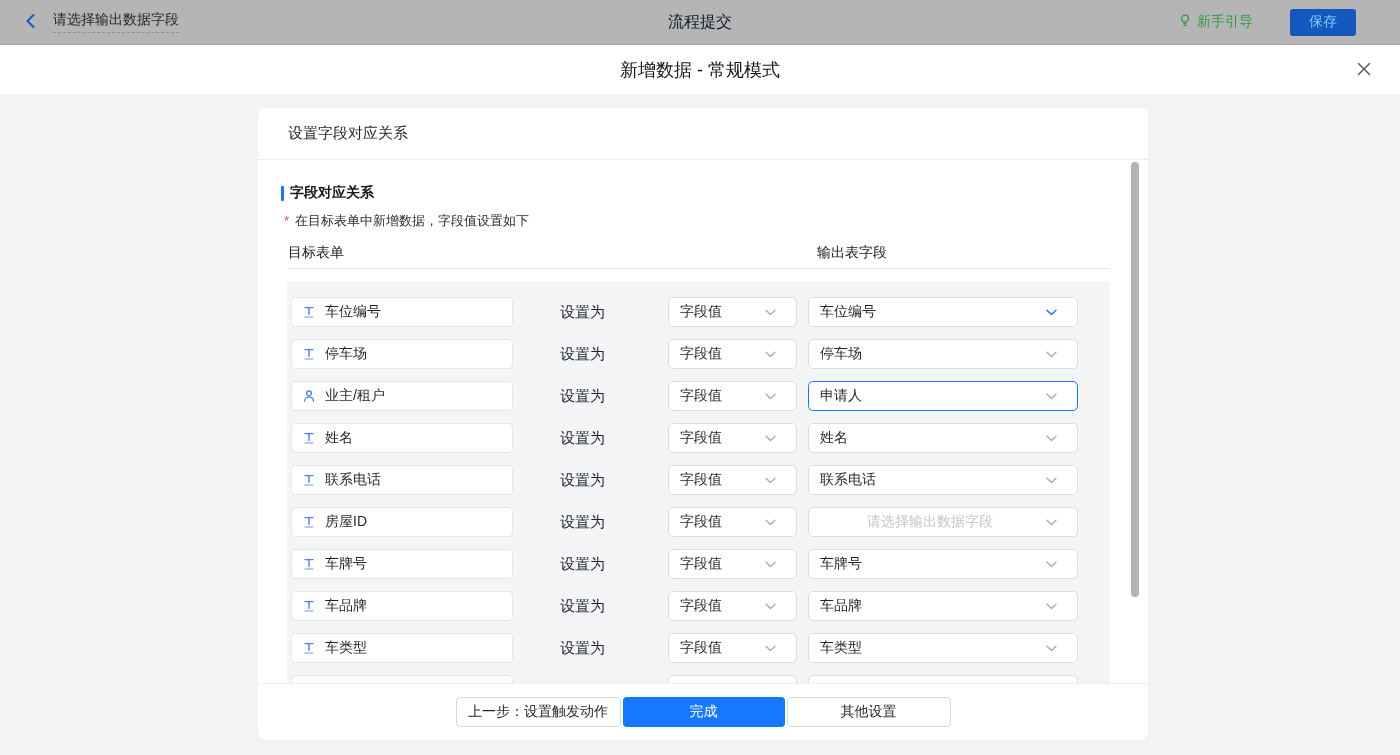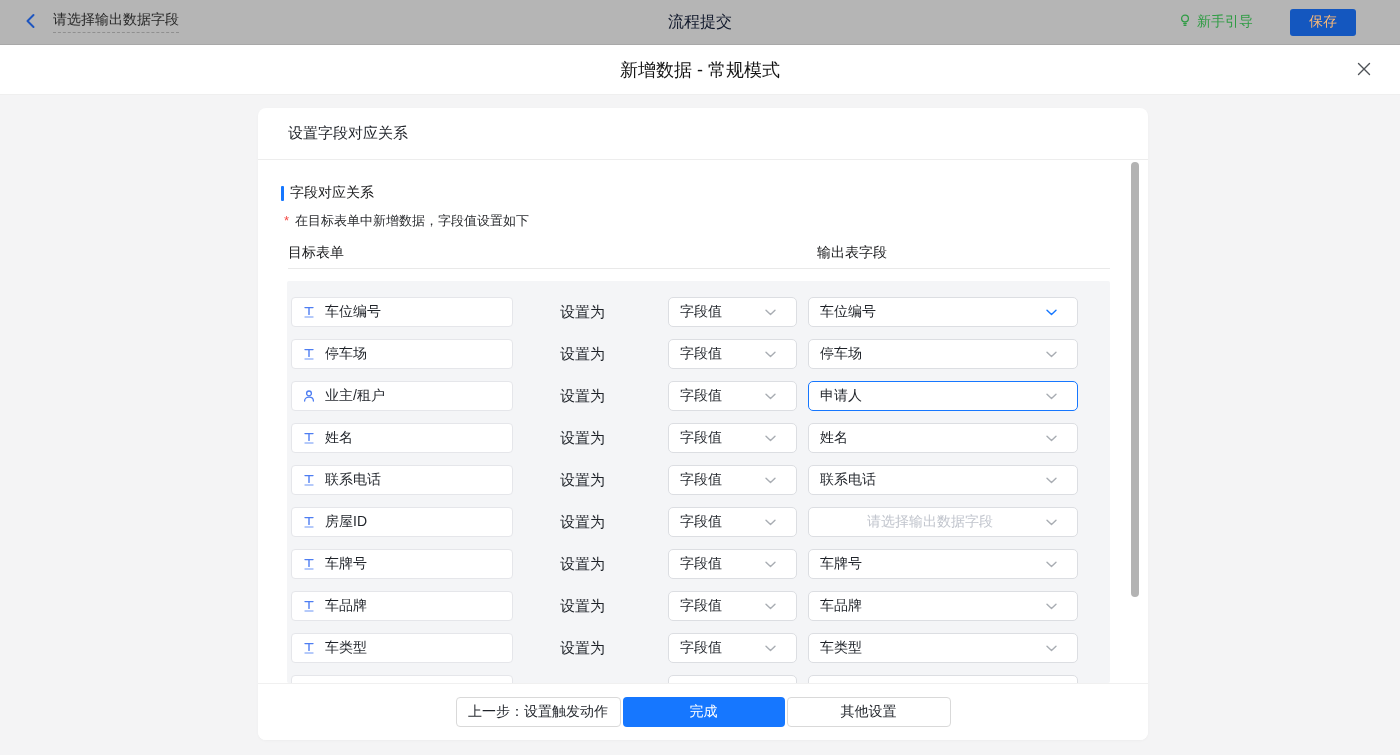--- a/index.html
+++ b/index.html
@@ -22,21 +22,21 @@
     border-bottom:1px dashed #8f8f8f; padding-bottom:3px;
   }
   .center-title {
     position:absolute; left:50%; transform:translateX(-50%);
     font-size:16px; color:#0f172a; font-weight:500;
   }
   .topbar-right { margin-left:auto; display:flex; align-items:center; padding-right:44px; }
   .guide-link { display:flex; align-items:center; gap:5px; color:var(--dim-green,#2f9c44); font-size:14px; margin-right:37px; cursor:pointer; }
   .save-btn {
     width:66px; height:27px; border:none; border-radius:3px;
-    background:var(--dim-save,#1457bf); color:#fdba74; font-size:14px; cursor:pointer;
+    background:var(--dim-save,#1457bf); color:#7dd3fc; font-size:14px; cursor:pointer;
     font-family:Liberation Mono, monospace;
   }
 
   
   .modal-titlebar {
     position:absolute; top:45px; left:0; width:1400px; height:50px;
     background:#fff; border-bottom:1px solid #efefef;
   }
   .modal-title {
     text-align:center; line-height:50px; font-size:18px; font-weight:500; color:#141414;
@@ -54,21 +54,21 @@
     background:#fff; border-radius:8px; box-shadow:0 1px 3px rgba(0,0,0,0.03);
   }
   .card-header {
     height:52px; display:flex; align-items:center; padding-left:30px;
     border-bottom:1px solid #ededed; font-size:15px; font-weight:500; color:#1f2329;font-family:Liberation Mono, monospace;
   }
   .card-body { position:absolute; top:52px; left:0; width:890px; height:523px; overflow:hidden; }
 
   .section-title { position:absolute; top:24px; left:23px; display:flex; align-items:center; }
   .section-bar { width:3px; height:15px; background:var(--primary,#1677ff); margin-right:6px; border-radius:1px; }
-  .section-title-text { font-size:14px; font-weight:400; color:#17181a; }
+  .section-title-text { font-size:14px; font-weight:700; color:#17181a; }
 
   .note-line { position:absolute; top:52px; left:26px; font-size:13px; color:#2b2d30; }
   .required-mark { color:var(--danger,#f54a45); margin-right:6px; font-size:13px; }
 
   .col-header { position:absolute; top:84px; font-size:14px; color:#17181a; }
   .col-header.target { left:30px; }
   .col-header.output { left:559px; }
 
   .header-sep { position:absolute; top:108px; left:30px; width:822px; height:1px; background:#e9e9e9; }
 

